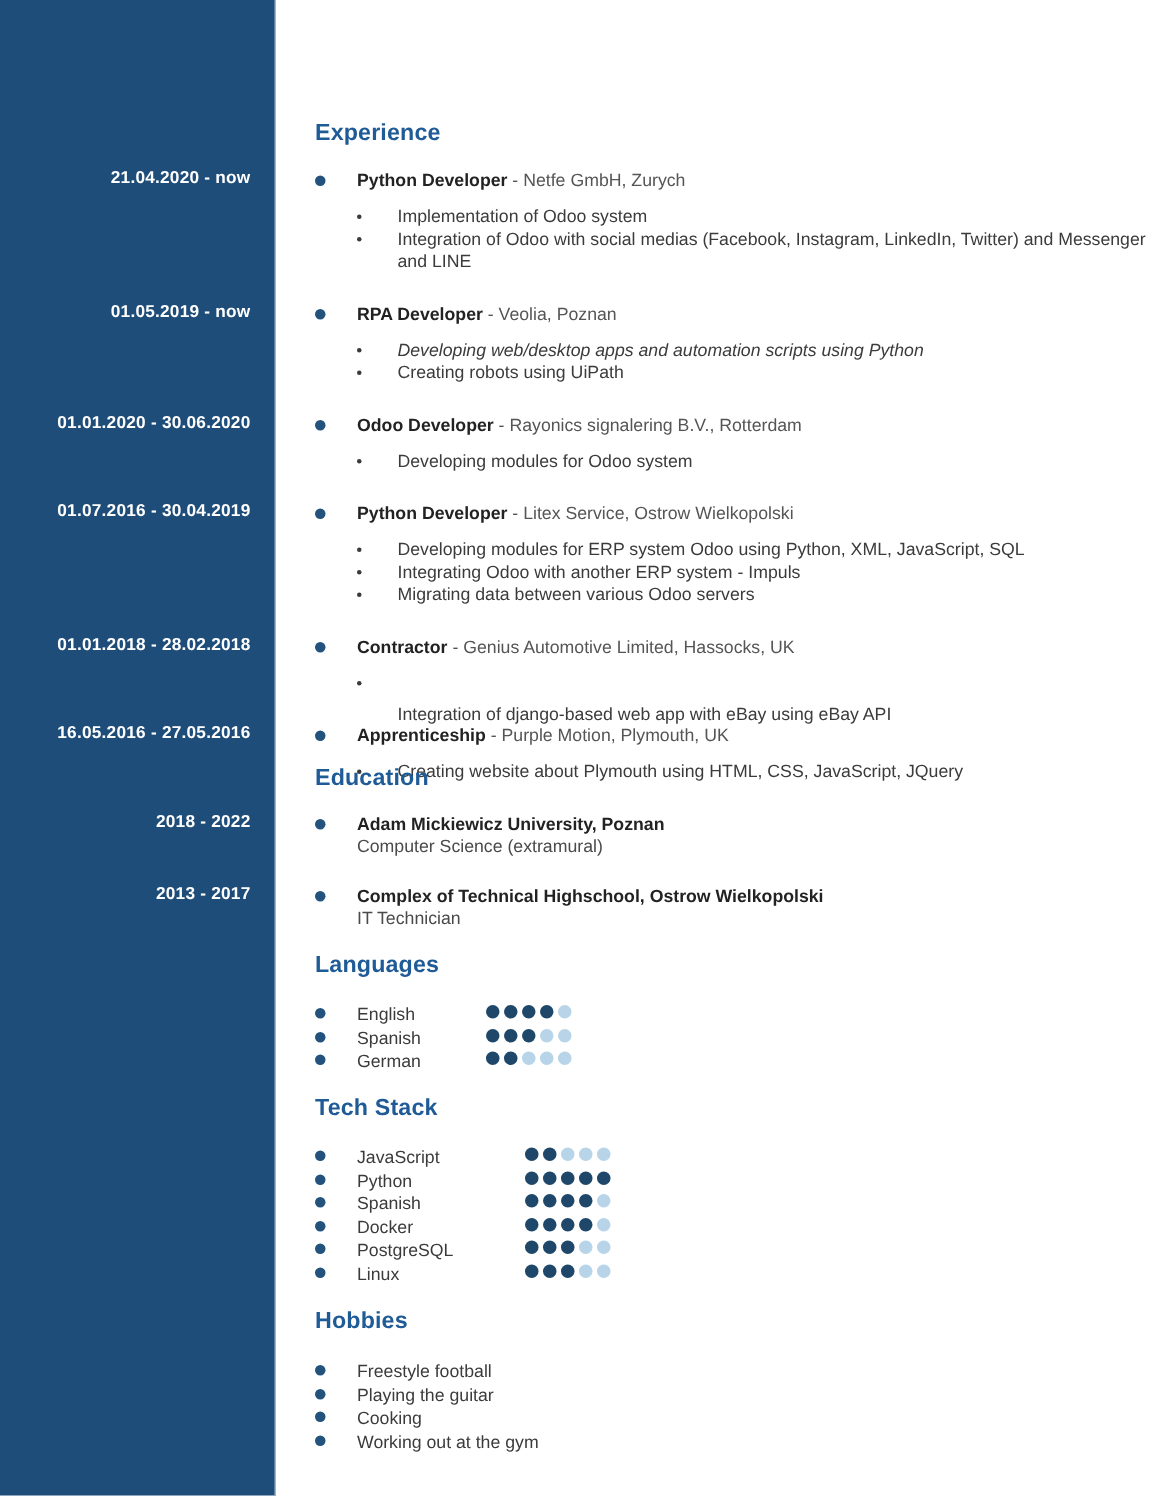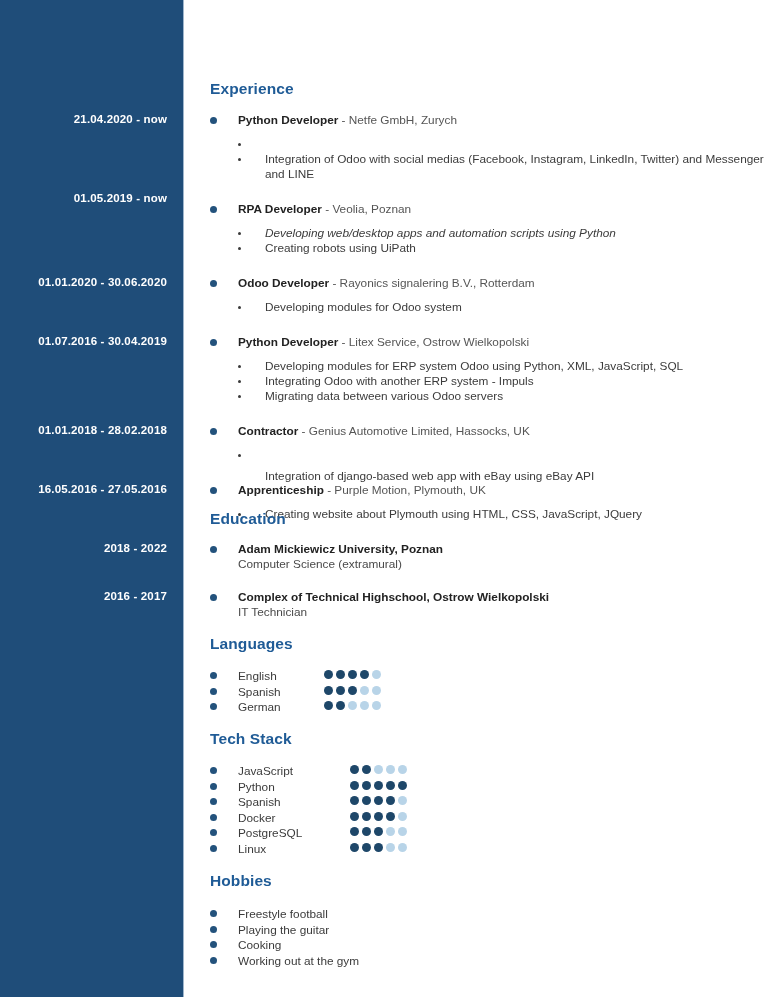--- a/index.html
+++ b/index.html
@@ -143,34 +143,35 @@
     background: #1e4769;
   }
 </style>
 </head>
 <body>
 
 <div class="page">
 
   <div class="sidebar">
       <div class="date-label" style="top: 113px;">21.04.2020 - now</div>
-      <div class="date-label" style="top: 192px;">01.05.2019 - now</div>
+      <div class="date-label" style="top: 202px;">01.05.2019 - now</div>
       <div class="date-label" style="top: 276px;">01.01.2020 - 30.06.2020</div>
       <div class="date-label" style="top: 335px;">01.07.2016 - 30.04.2019</div>
       <div class="date-label" style="top: 424px;">01.01.2018  -  28.02.2018</div>
       <div class="date-label" style="top: 483px;">16.05.2016  -  27.05.2016</div>
       <div class="date-label" style="top: 542px;">2018  -  2022</div>
-      <div class="date-label" style="top: 590px;">2016  -  2017</div>
+      <div class="date-label" style="top: 590px;">2013  -  2017</div>
     </div>
 
   <div class="content">
       <div class="section-title" style="top: 80px;">Experience</div>
       <div class="main-bullet" style="left: 25px; top: 117px;"></div>
       <div class="entry-head" style="top: 113px;"><span class="role">Python Developer</span><span class="org"> - Netfe GmbH, Zurych</span></div>
       <div class="sub-bullet" style="left: 53px; top: 143px;"></div>
+      <div class="sub-item" style="top: 137px;">Implementation of Odoo system</div>
       <div class="sub-bullet" style="left: 53px; top: 158px;"></div>
       <div class="sub-item" style="top: 152px;">Integration of Odoo with social medias (Facebook, Instagram, LinkedIn, Twitter) and Messenger and LINE</div>
       <div class="main-bullet" style="left: 25px; top: 206px;"></div>
       <div class="entry-head" style="top: 202px;"><span class="role">RPA Developer</span><span class="org"> - Veolia, Poznan</span></div>
       <div class="sub-bullet" style="left: 53px; top: 232px;"></div>
       <div class="sub-item" style="top: 226px; font-style: italic;">Developing web/desktop apps and automation scripts using Python</div>
       <div class="sub-bullet" style="left: 53px; top: 247px;"></div>
       <div class="sub-item" style="top: 241px;">Creating robots using UiPath</div>
       <div class="main-bullet" style="left: 25px; top: 280px;"></div>
       <div class="entry-head" style="top: 276px;"><span class="role">Odoo Developer</span><span class="org"> - Rayonics signalering B.V., Rotterdam</span></div>

